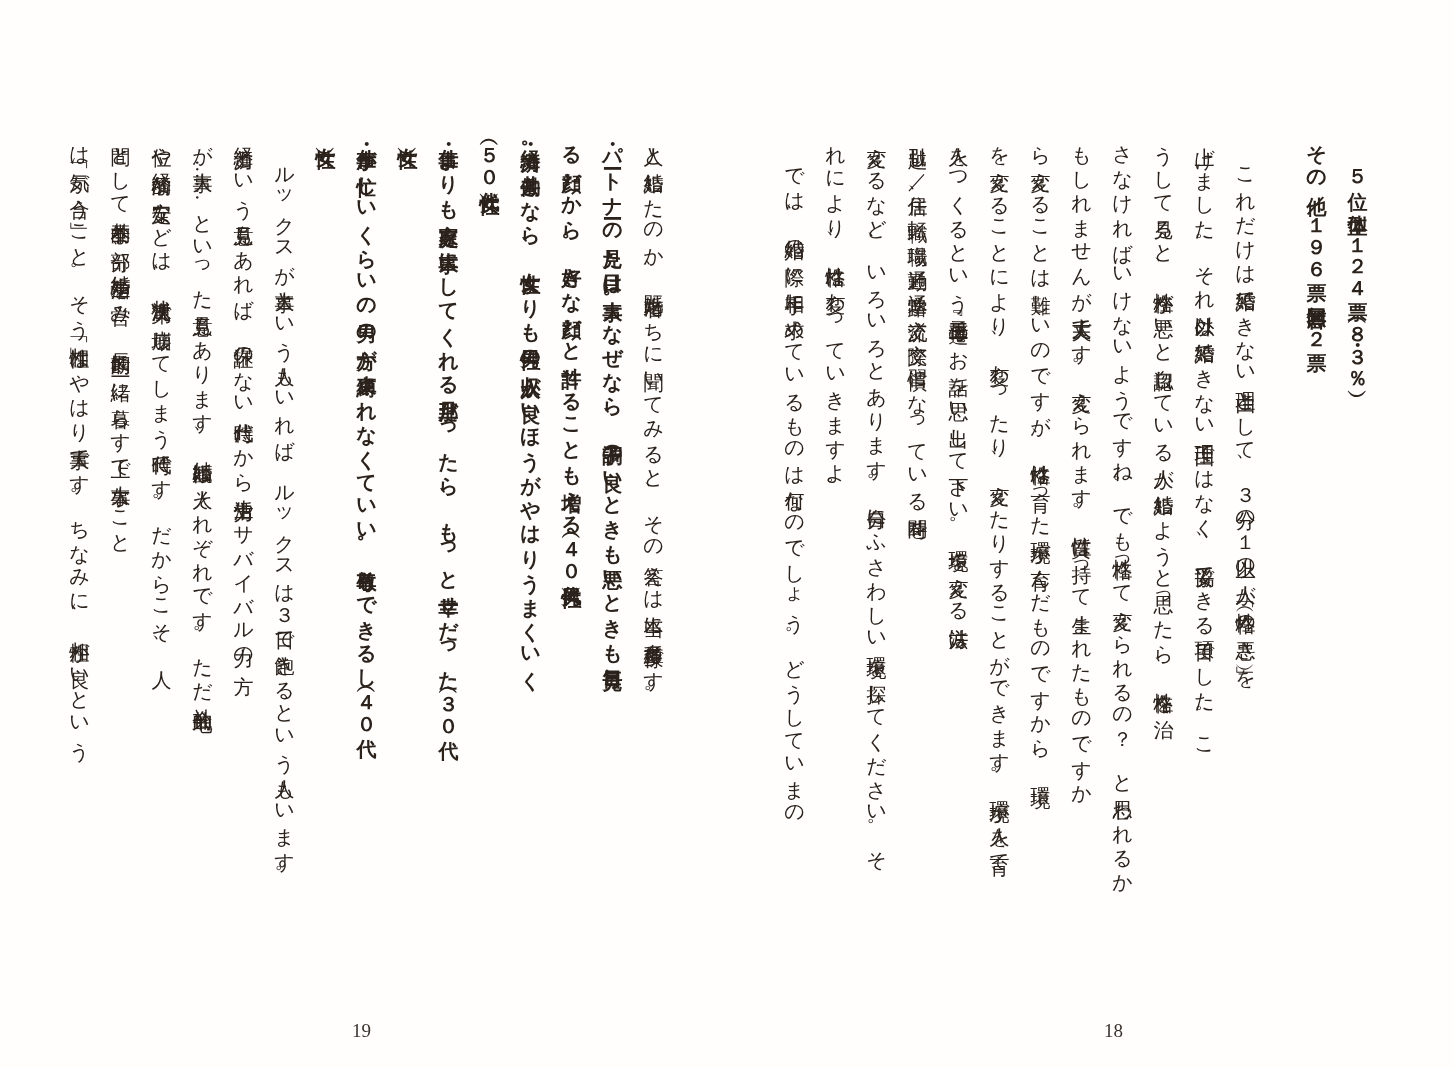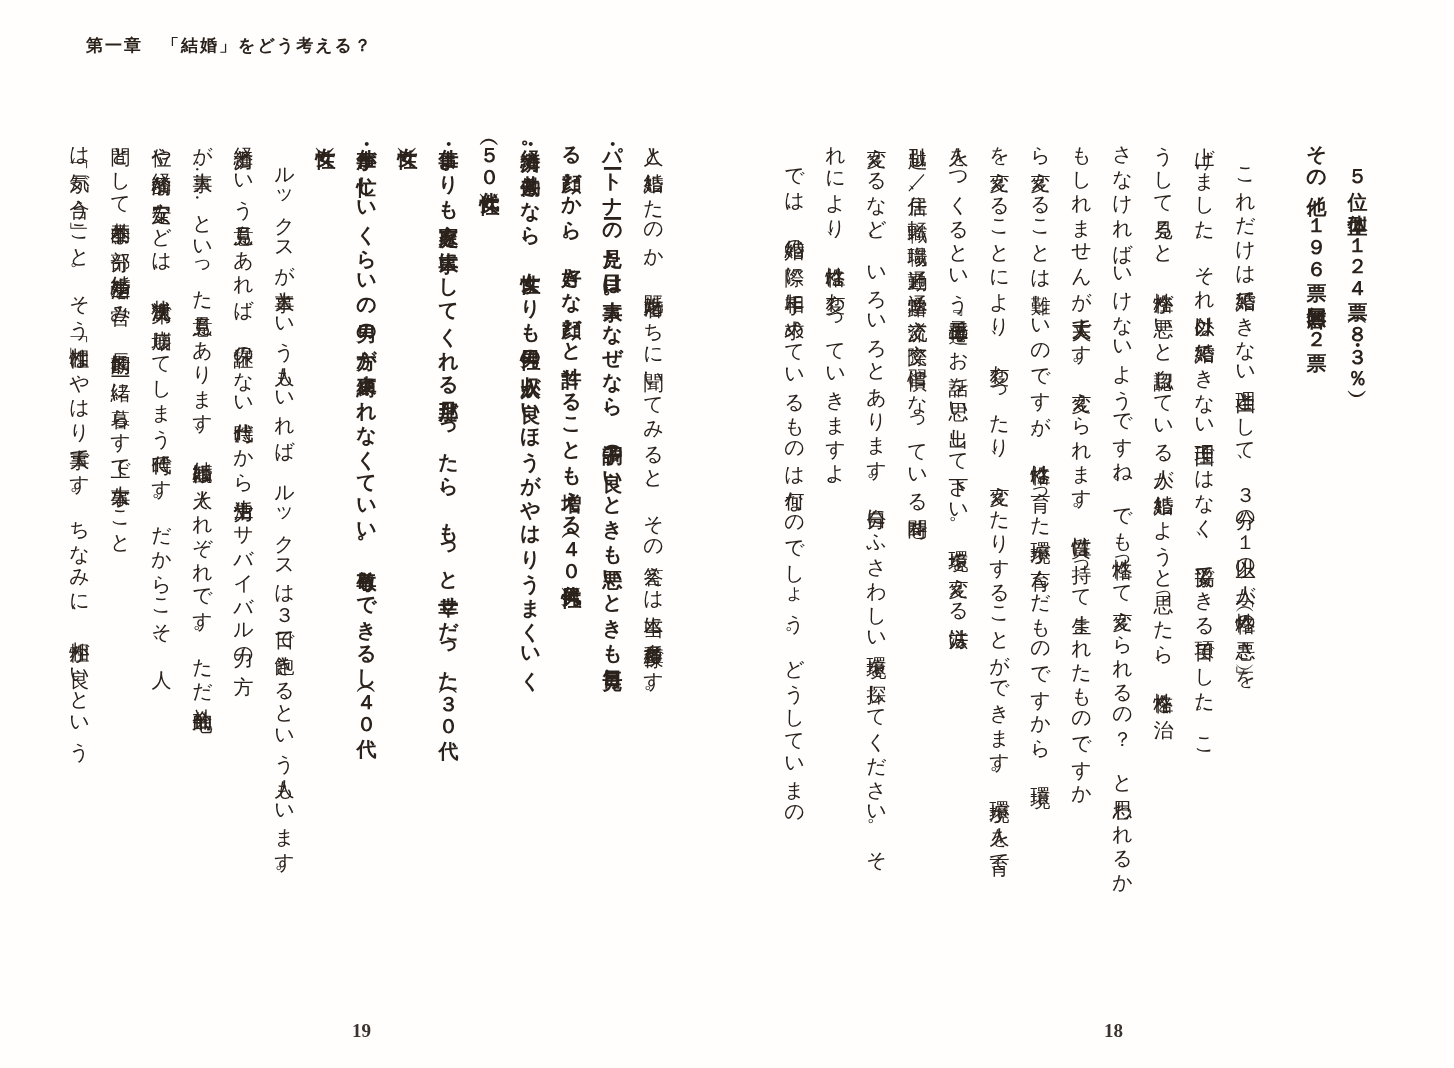--- a/index.html
+++ b/index.html
@@ -48,31 +48,29 @@
     font-weight: 700;
   }
   .tline.indent { padding-top: 22px; }
   .tline.gap-before { margin-right: 30px; }
   .page-num {
     position: absolute;
     top: 1020px;
     font-size: 19px;
     font-family: "Liberation Serif", serif;
     color: #3a322c;
-    font-weight: bold;
   }
   #page-num-19 { left: 352px; }
   #page-num-18 { left: 1088px; margin-left: 16px; }
 </style>
 </head>
 <body>
 
 <div id="spread">
 
-  <div id="chapter-header">第一章　「結婚」をどう考える？</div>
 
   <div id="page18-text" class="vtext">
     <div class="tline bold indent">５位　体型　１２４票　（８・３％）</div>
     <div class="tline bold">その他／１９６票　無回答／２票</div>
     <div class="tline indent gap-before">これだけは結婚できない理由として、３分の１以上の人が「性格（の悪さ）」を</div>
     <div class="tline">上げました。それ以外は結婚できない理由ではなく、妥協できる項目でした。こ</div>
     <div class="tline">うして見ると、性格が悪いと自認している人が結婚しようと思ったら、性格を治</div>
     <div class="tline">さなければいけないようですね。でも性格って変えられるの？　と思われるか</div>
     <div class="tline">もしれませんが大丈夫です。変えられます。性質は持って生まれたものですか</div>
     <div class="tline">ら変えることは難しいのですが、性格は育った環境が育んだものですから、環境</div>

